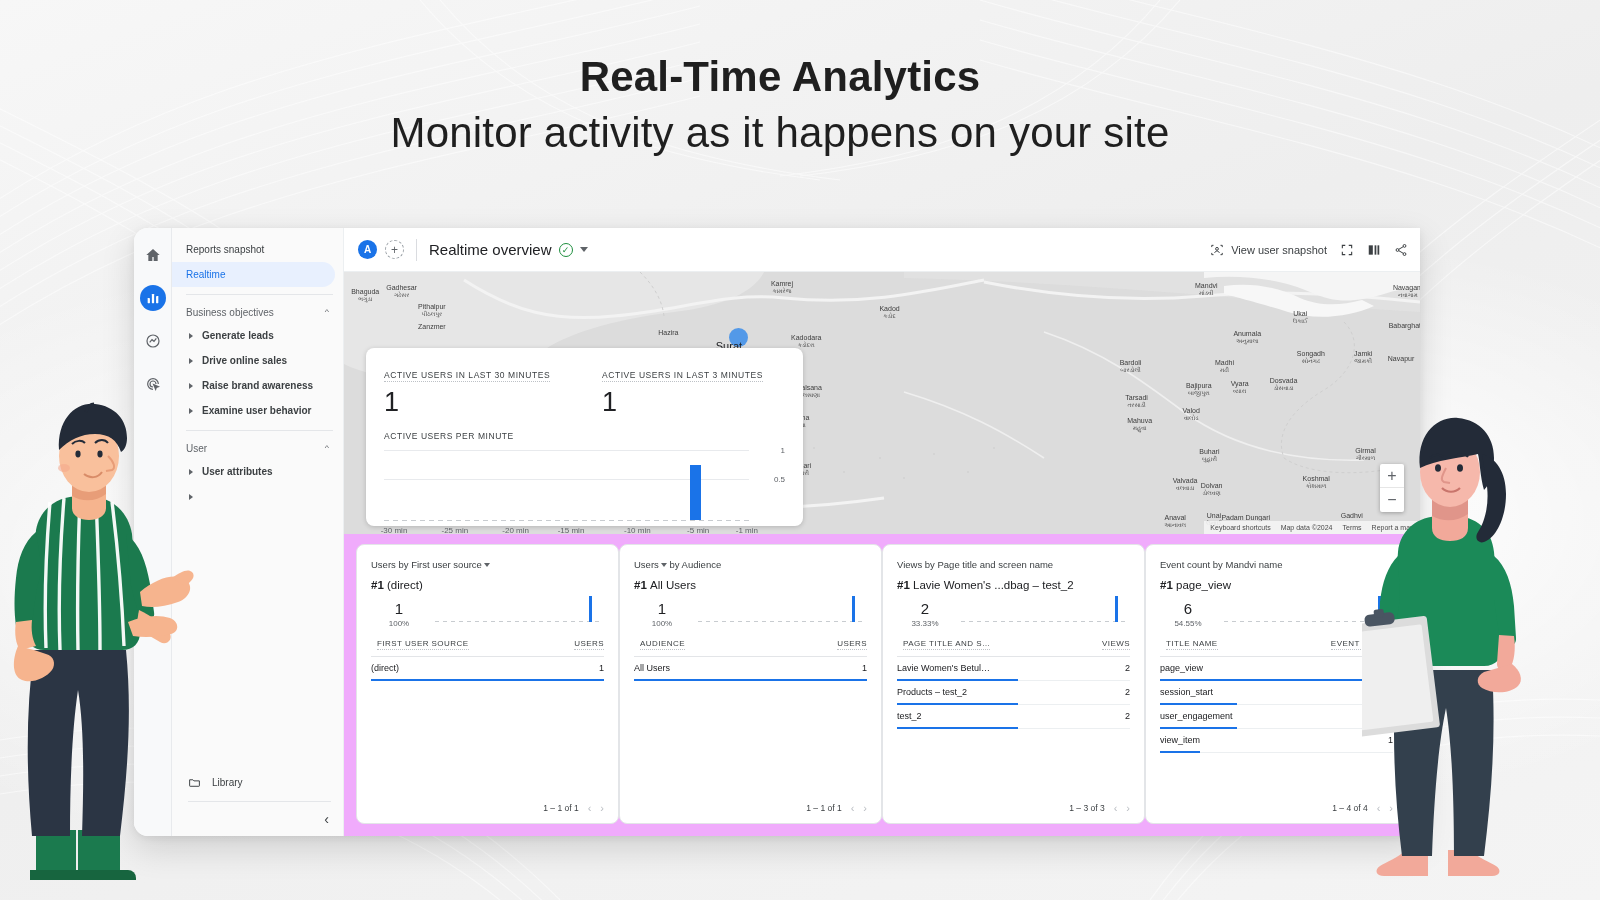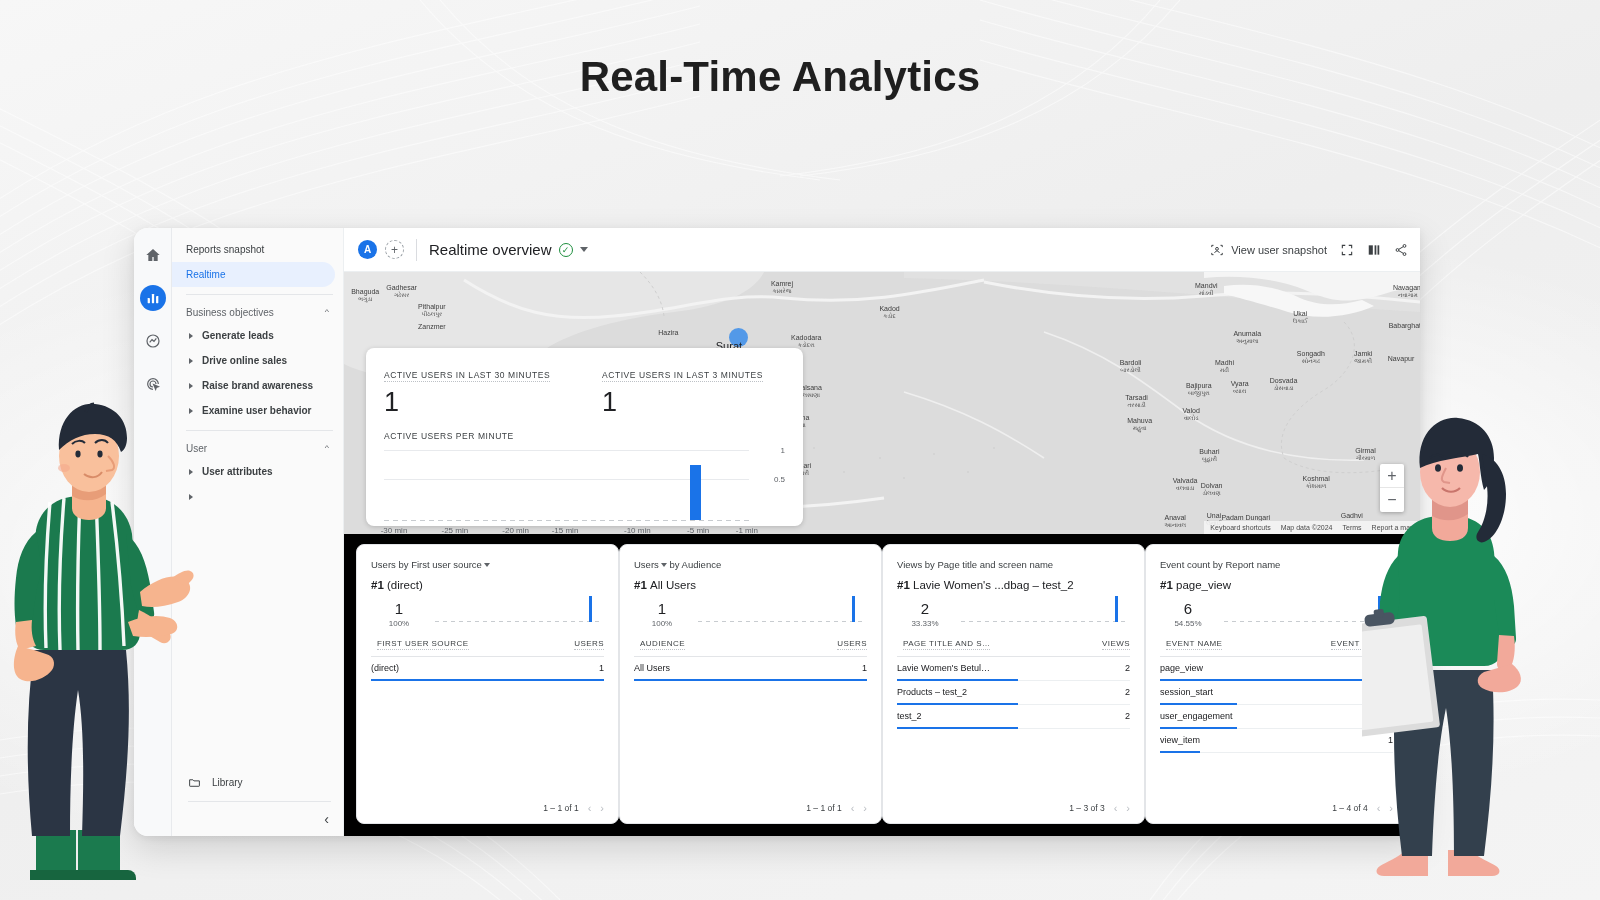--- a/index.html
+++ b/index.html
@@ -202,21 +202,21 @@
   #au-axis {
     position: absolute; left: 0; right: 36px; bottom: 0; height: 1px;
     background: repeating-linear-gradient(90deg,#c8ccd0 0 5px, transparent 5px 9px);
   }
   .au-tick {
     position: absolute; bottom: -14px; font-size: 8px; color: #5f6368; transform: translateX(-50%);
   }
 
   
   #cards {
-    flex: 1; display: flex; padding: 10px 12px 12px 12px; background: #000000;
+    flex: 1; display: flex; padding: 10px 12px 12px 12px; background: #f0abfc;
   }
   .card {
     flex: 1; min-width: 0; border: 1px solid #e3e5e8; border-radius: 8px;
     background: #fff; padding: 14px 14px 9px 14px;
     display: flex; flex-direction: column;
   }
   .card-title {
     font-size: 9.5px; color: #3c4043; white-space: nowrap; overflow: hidden;
   }
   .card-title .dotted { border-bottom: 1.4px dotted #bdc1c6; padding-bottom: 1px; }
@@ -302,20 +302,21 @@
       <path d="M420,0 C520,120 660,160 820,180"></path>
         <path d="M440,0 C540,120 680,160 840,180"></path>
       <path d="M1180,0 C1080,120 940,160 800,176"></path>
         <path d="M1160,0 C1060,120 920,160 780,176"></path>
     </g>
   </svg>
 </div>
 
 <div id="headline">
   <div class="l1">Real-Time Analytics</div>
+  <div class="l2">Monitor activity as it happens on your site</div>
 </div>
 
 <div id="app">
 
   <div id="rail">
     <div class="rail-ico">
       <svg viewBox="0 0 24 24" fill="currentColor">
           <path d="M12 3 2 12h3v9h6v-6h2v6h6v-9h3z"></path>
         </svg>
     </div>
@@ -665,21 +666,21 @@
         <div id="au-chart">
             <div class="grid" style="top: 2px;"></div>
             <div class="ylab" style="top: 2px;">1</div>
             <div class="grid" style="top: 30.5px;"></div>
             <div class="ylab" style="top: 30.5px;">0.5</div>
             <div id="au-axis"></div>
             <div id="au-bar" style="left: 306.167px; bottom: 1px; height: 55px;"></div>
             <div class="au-tick" style="left: 10px;">-30 min</div>
             <div class="au-tick" style="left: 70.8333px;">-25 min</div>
             <div class="au-tick" style="left: 131.667px;">-20 min</div>
-            <div class="au-tick" style="left: 181px;">-15 min</div>
+            <div class="au-tick" style="left: 187px;">-15 min</div>
             <div class="au-tick" style="left: 253.333px;">-10 min</div>
             <div class="au-tick" style="left: 314.167px;">-5 min</div>
             <div class="au-tick" style="left: 362.833px;">-1 min</div>
           </div>
       </div>
     </div>
 
     <div id="cards">
         <div class="card">
           <div class="card-title"><span class="dotted">Users</span> <span>by First user source</span><span class="tri-d"></span></div>
@@ -782,34 +783,34 @@
             </div>
             <div class="row-bar" style="width:52%"></div>
           </div>
           <div class="card-foot">
             <span>1 – 3 of 3</span>
             <span class="pg">‹</span>
             <span class="pg">›</span>
           </div>
         </div>
         <div class="card">
-          <div class="card-title"><span class="dotted">Event count</span> <span class="dotted">by Report name</span></div>
+          <div class="card-title"><span class="dotted">Event count</span> <span class="dotted">by Mandvi name</span></div>
           <div class="card-rank"><span>#1</span>&nbsp;<span class="lbl">page_view</span></div>
           <div class="spark">
             <div class="spark-left">
               <div class="spark-val">6</div>
               <div class="spark-pct">54.55%</div>
             </div>
             <div class="spark-right">
               <div class="spark-base"></div>
               <div class="spark-bar"></div>
             </div>
           </div>
           <div class="col-head">
-            <span>EVENT NAME</span>
+            <span>TITLE NAME</span>
             <span>EVENT COUNT</span>
           </div>
           <div class="hrule"></div>
           <div class="row">
             <div class="row-flex">
               <span class="row-name">page_view</span>
               <span>6</span>
             </div>
             <div class="row-bar" style="width:100%"></div>
           </div>

